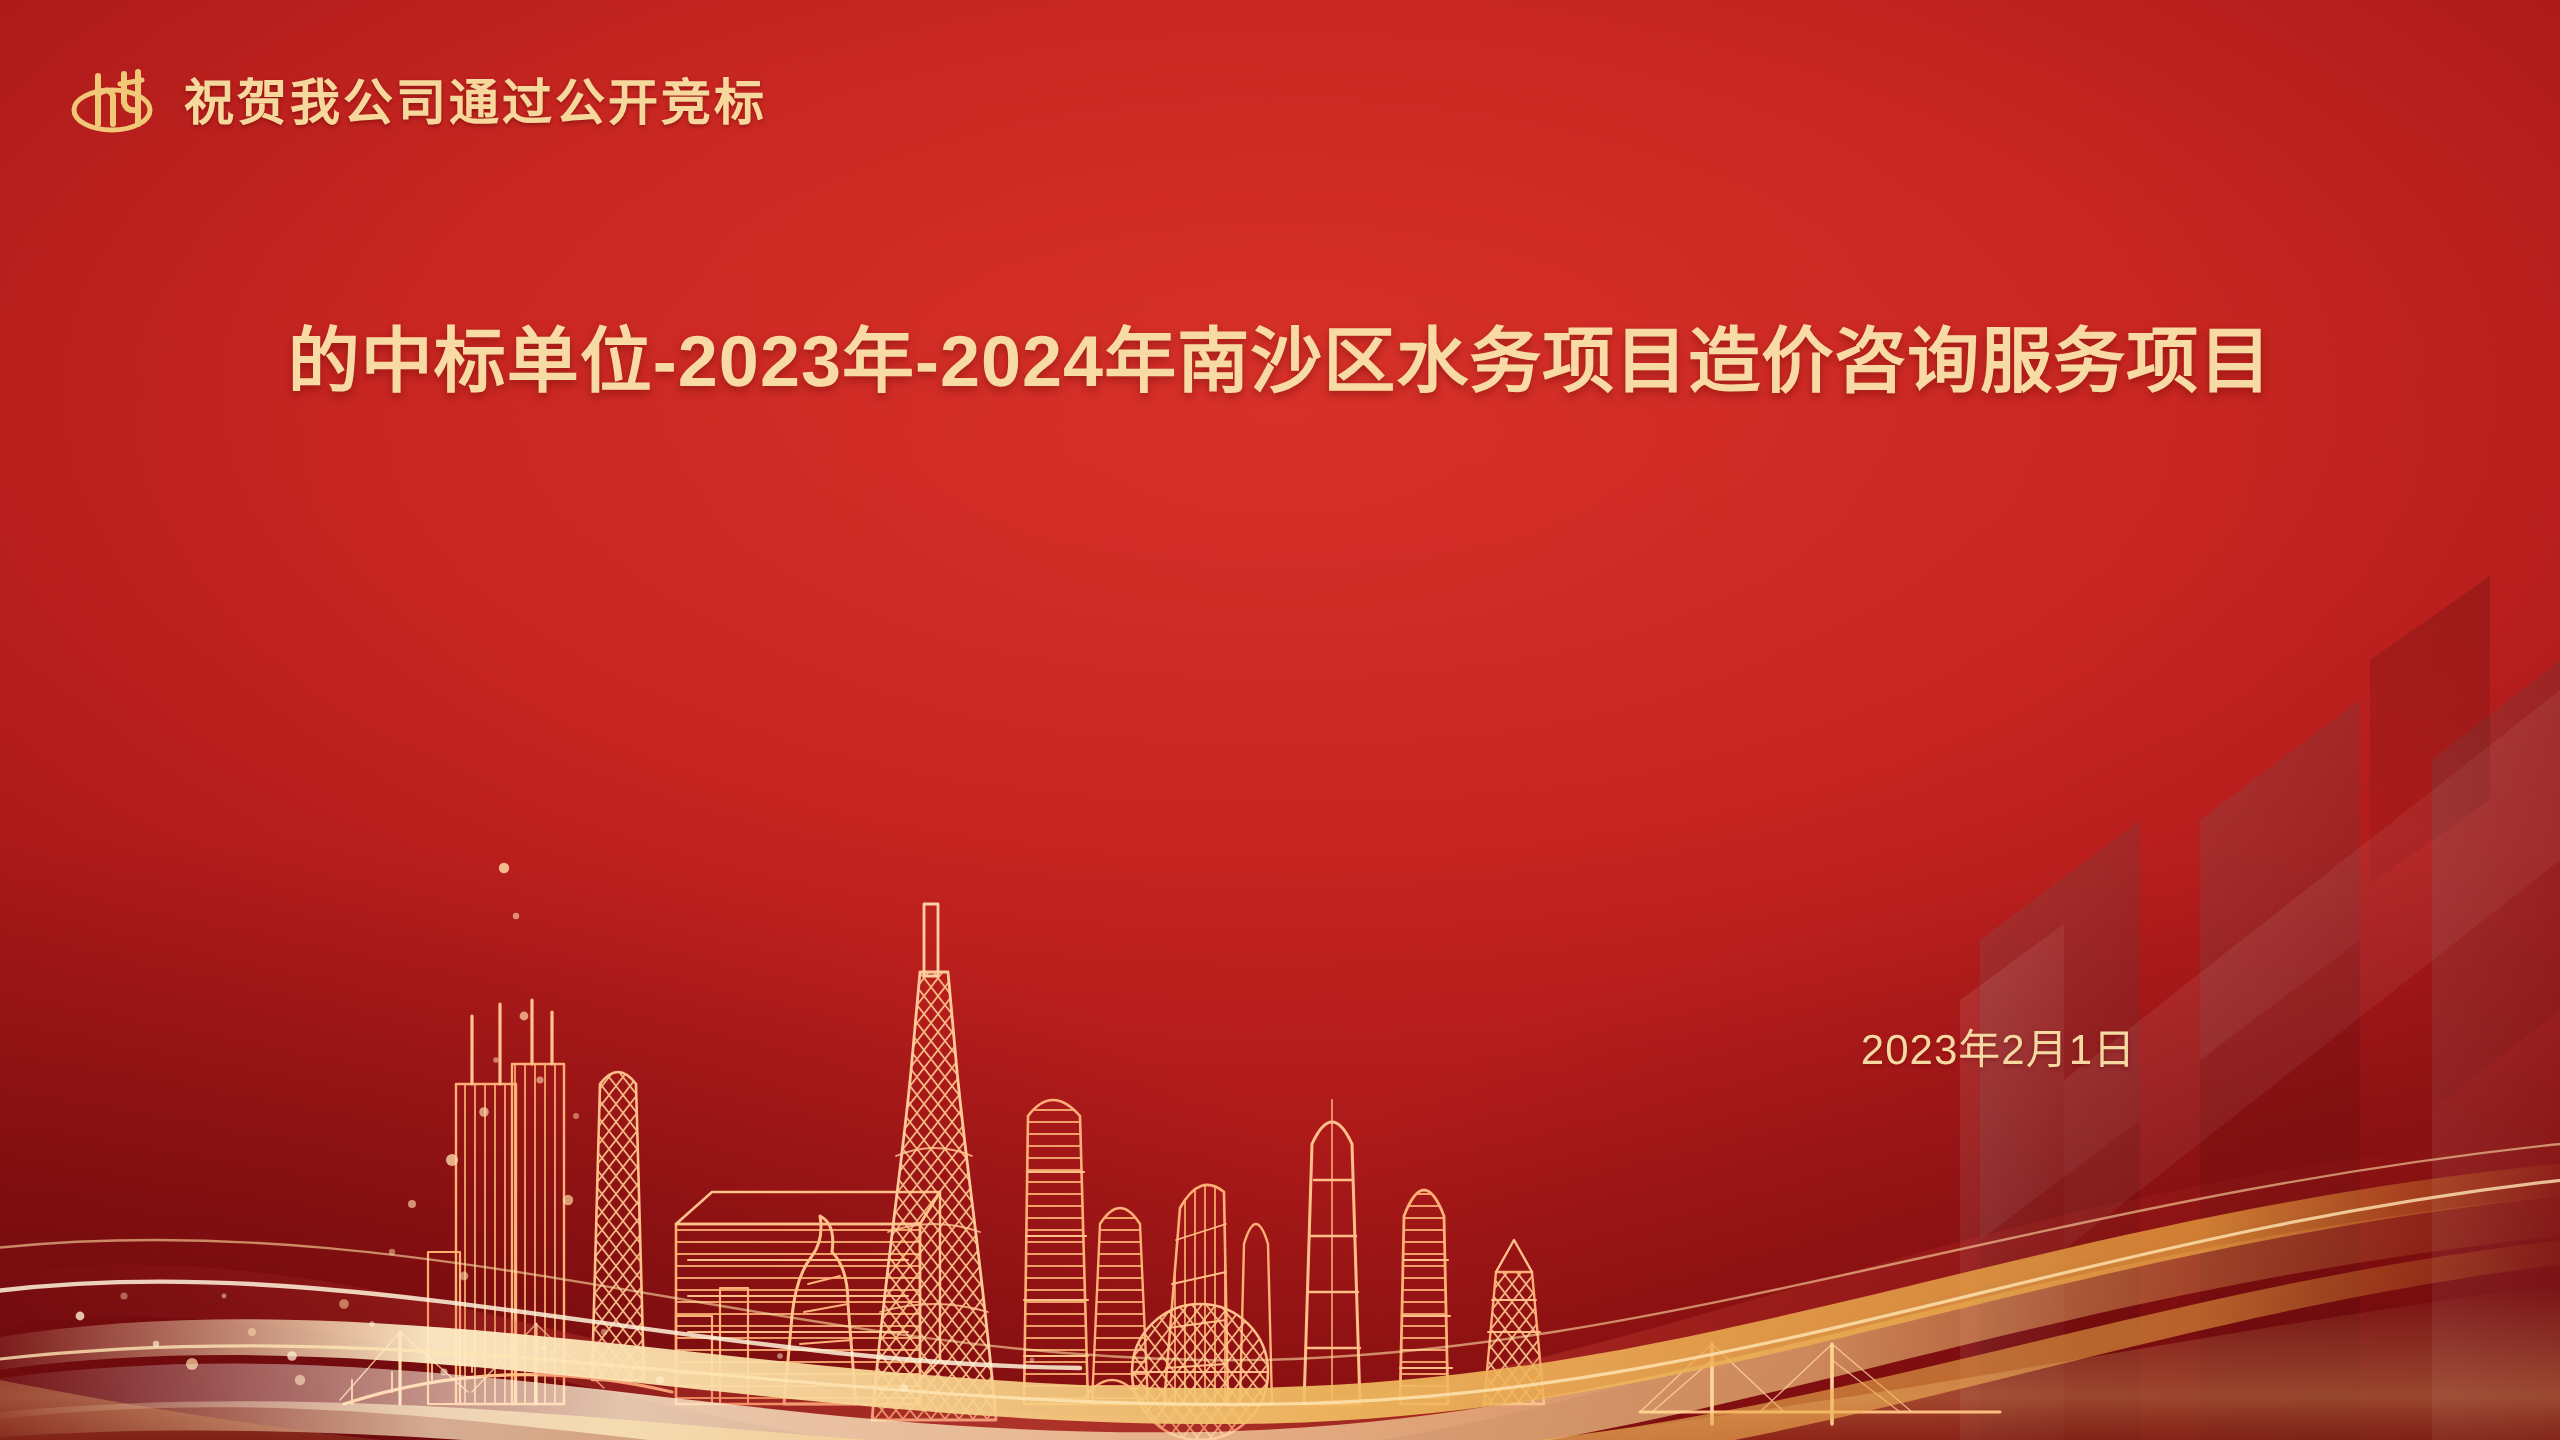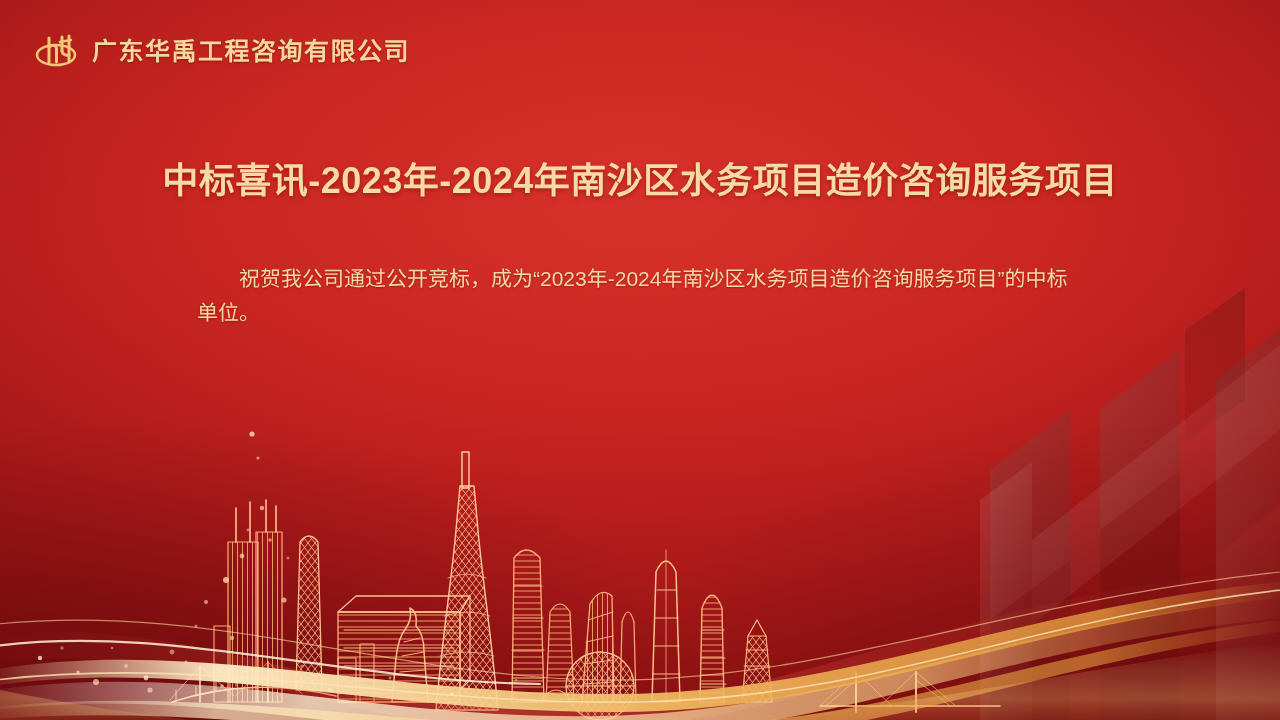--- a/index.html
+++ b/index.html
@@ -133,31 +133,31 @@
       <ellipse cx="44" cy="52" rx="38" ry="20" fill="none" stroke="#f0c877" stroke-width="5"></ellipse>
 
       <path d="M30 18 L30 66" fill="none" stroke="#f0c877" stroke-width="6" stroke-linecap="round"></path>
       <path d="M30 36 Q41 28 45 38 L45 66" fill="none" stroke="#f0c877" stroke-width="6" stroke-linecap="round"></path>
 
       <path d="M56 16 L56 44" fill="none" stroke="#f0c877" stroke-width="6" stroke-linecap="round"></path>
       <path d="M70 14 L70 66" fill="none" stroke="#f0c877" stroke-width="6" stroke-linecap="round"></path>
       <path d="M56 44 Q58 54 70 52" fill="none" stroke="#f0c877" stroke-width="6" stroke-linecap="round"></path>
       <path d="M52 26 L74 22" fill="none" stroke="#f0c877" stroke-width="5" stroke-linecap="round"></path>
     </svg>
-    <div class="brand-name">广东华禹工程咨询有限公司</div>
+    <div class="brand-name">祝贺我公司通过公开竞标</div>
   </div>
 
   <div class="title">
-    <span class="lead">中标喜讯</span><span class="rest">-2023年-2024年南沙区水务项目造价咨询服务项目</span>
+    <span class="lead">的中标单位</span><span class="rest">-2023年-2024年南沙区水务项目造价咨询服务项目</span>
   </div>
 
   <div class="body-block">
-    <p class="para">祝贺我公司通过公开竞标，成为“2023年-2024年南沙区水务项目造价咨询服务项目”的中标单位。</p>
   </div>
 
+  <div class="date">2023年2月1日</div>
 
   <svg class="artwork" viewBox="0 0 1280 330" preserveAspectRatio="none" aria-hidden="true">
     <defs>
       <linearGradient id="bldg" x1="0" y1="0" x2="0" y2="1">
         <stop offset="0%" stop-color="#ffd2a6" stop-opacity="0.95"></stop>
         <stop offset="55%" stop-color="#f59254" stop-opacity="0.9"></stop>
         <stop offset="100%" stop-color="#e86a34" stop-opacity="0.75"></stop>
       </linearGradient>
       <linearGradient id="ribbon1" x1="0" y1="0" x2="1" y2="0">
         <stop offset="0%" stop-color="#ffe9bd" stop-opacity="0.0"></stop>

